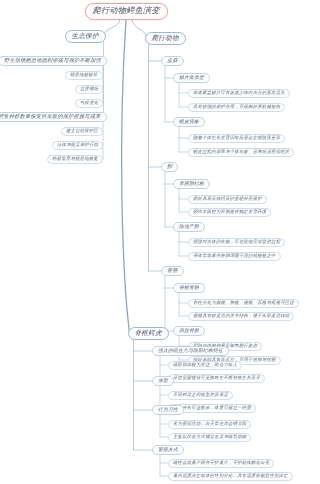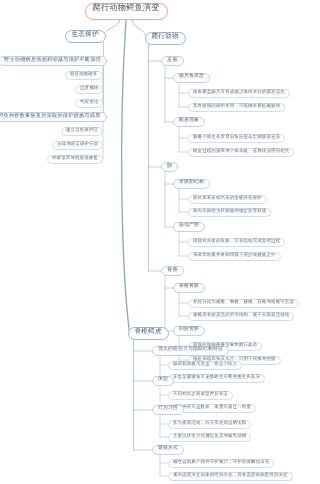--- a/index.html
+++ b/index.html
@@ -9,25 +9,26 @@
     font-family:"Liberation Sans","DejaVu Sans",sans-serif;
     overflow:hidden;
     position:relative;
   }
   #canvas{position:absolute;inset:0;width:300px;height:484px;}
   svg.links{position:absolute;left:0;top:0;width:300px;height:484px;pointer-events:none;}
 
   .node{
     position:absolute;
     box-sizing:border-box;
-    display:flex;justify-content:center;
+    display:flex;align-items:center;justify-content:center;
     white-space:nowrap;
     background:#fdfdfe;
     color:#5a6472;
     letter-spacing:.2px;
+    font-style:italic;
   }
 
   
   .n-root{
     border:1.1px solid #e8a9a4;
     border-radius:11px;
     background:#fffdfd;
     color:#4a5260;
     font-size:8.2px;
     height:17px;

